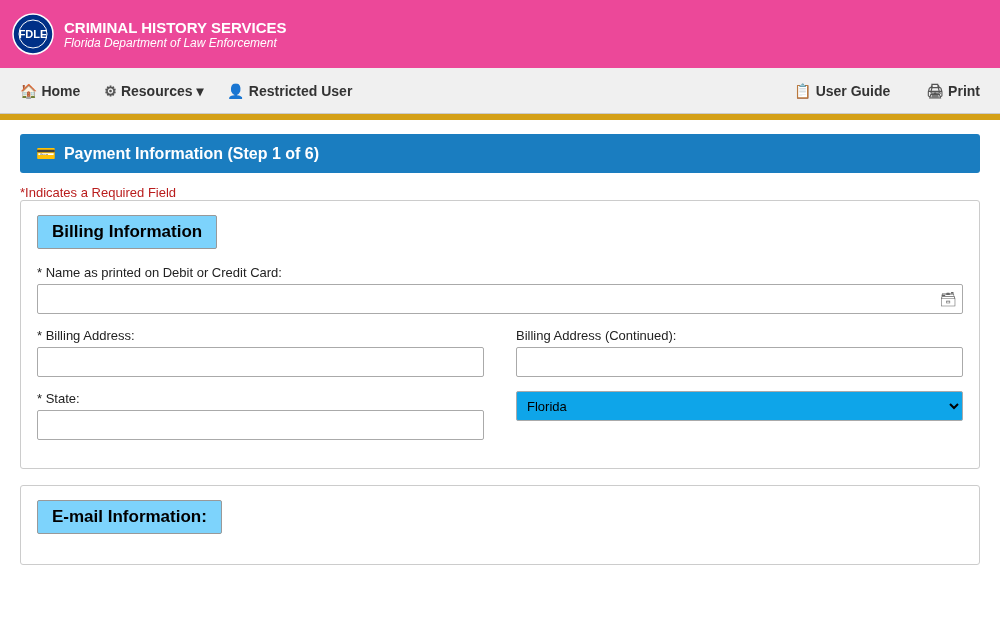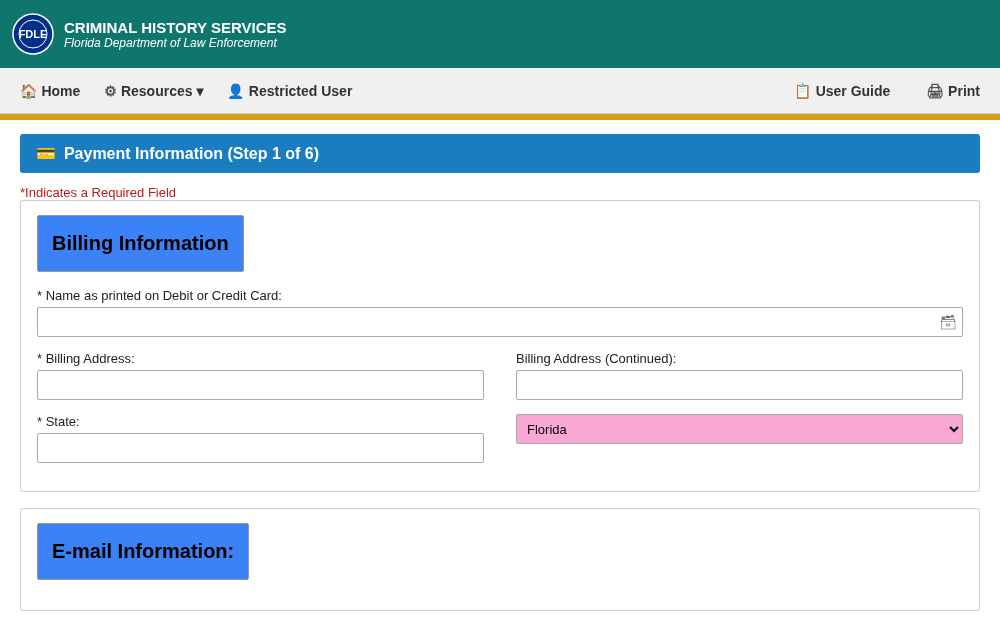--- a/index.html
+++ b/index.html
@@ -1,20 +1,20 @@
 <!DOCTYPE html>
 <html><head>
   <meta charset="utf-8">
   <style>
     * { box-sizing: border-box; margin: 0; padding: 0; }
     body { font-family: Arial, sans-serif; font-size: 14px; background: #fff; width: 1000px; }
 
     
     .header {
-      background: #0f766e;
+      background: #ec4899;
       display: flex;
       align-items: center;
       padding: 8px 12px;
       height: 68px;
     }
     .header-logo {
       width: 42px;
       height: 42px;
       margin-right: 10px;
       flex-shrink: 0;
@@ -85,24 +85,24 @@
     .section-box {
       border: 1px solid #ccc;
       border-radius: 3px;
       padding: 14px 16px;
       margin-bottom: 16px;
     }
 
     
     .section-title {
       display: inline-block;
-      background: #3b82f6;
+      background: #7dd3fc;
       border: 1px solid #999;
-      padding: 16px 14px;
-      font-size: 20px;
+      padding: 6px 14px;
+      font-size: 17px;
       font-weight: bold;
       margin-bottom: 16px;
       border-radius: 2px;
     }
 
     
     .form-row {
       margin-bottom: 14px;
     }
     .form-row label {
@@ -134,21 +134,21 @@
     }
     .form-col input[type="text"],
     .form-col select {
       width: 100%;
       height: 30px;
       border: 1px solid #aaa;
       padding: 4px 6px;
       font-size: 13px;
       border-radius: 2px;
     }
-    .form-col select { background: #f9a8d4; }
+    .form-col select { background: #0ea5e9; }
 
     
     .name-field-wrapper {
       position: relative;
     }
     .name-field-wrapper input {
       width: 100%;
       height: 30px;
       border: 1px solid #aaa;
       padding: 4px 30px 4px 6px;

